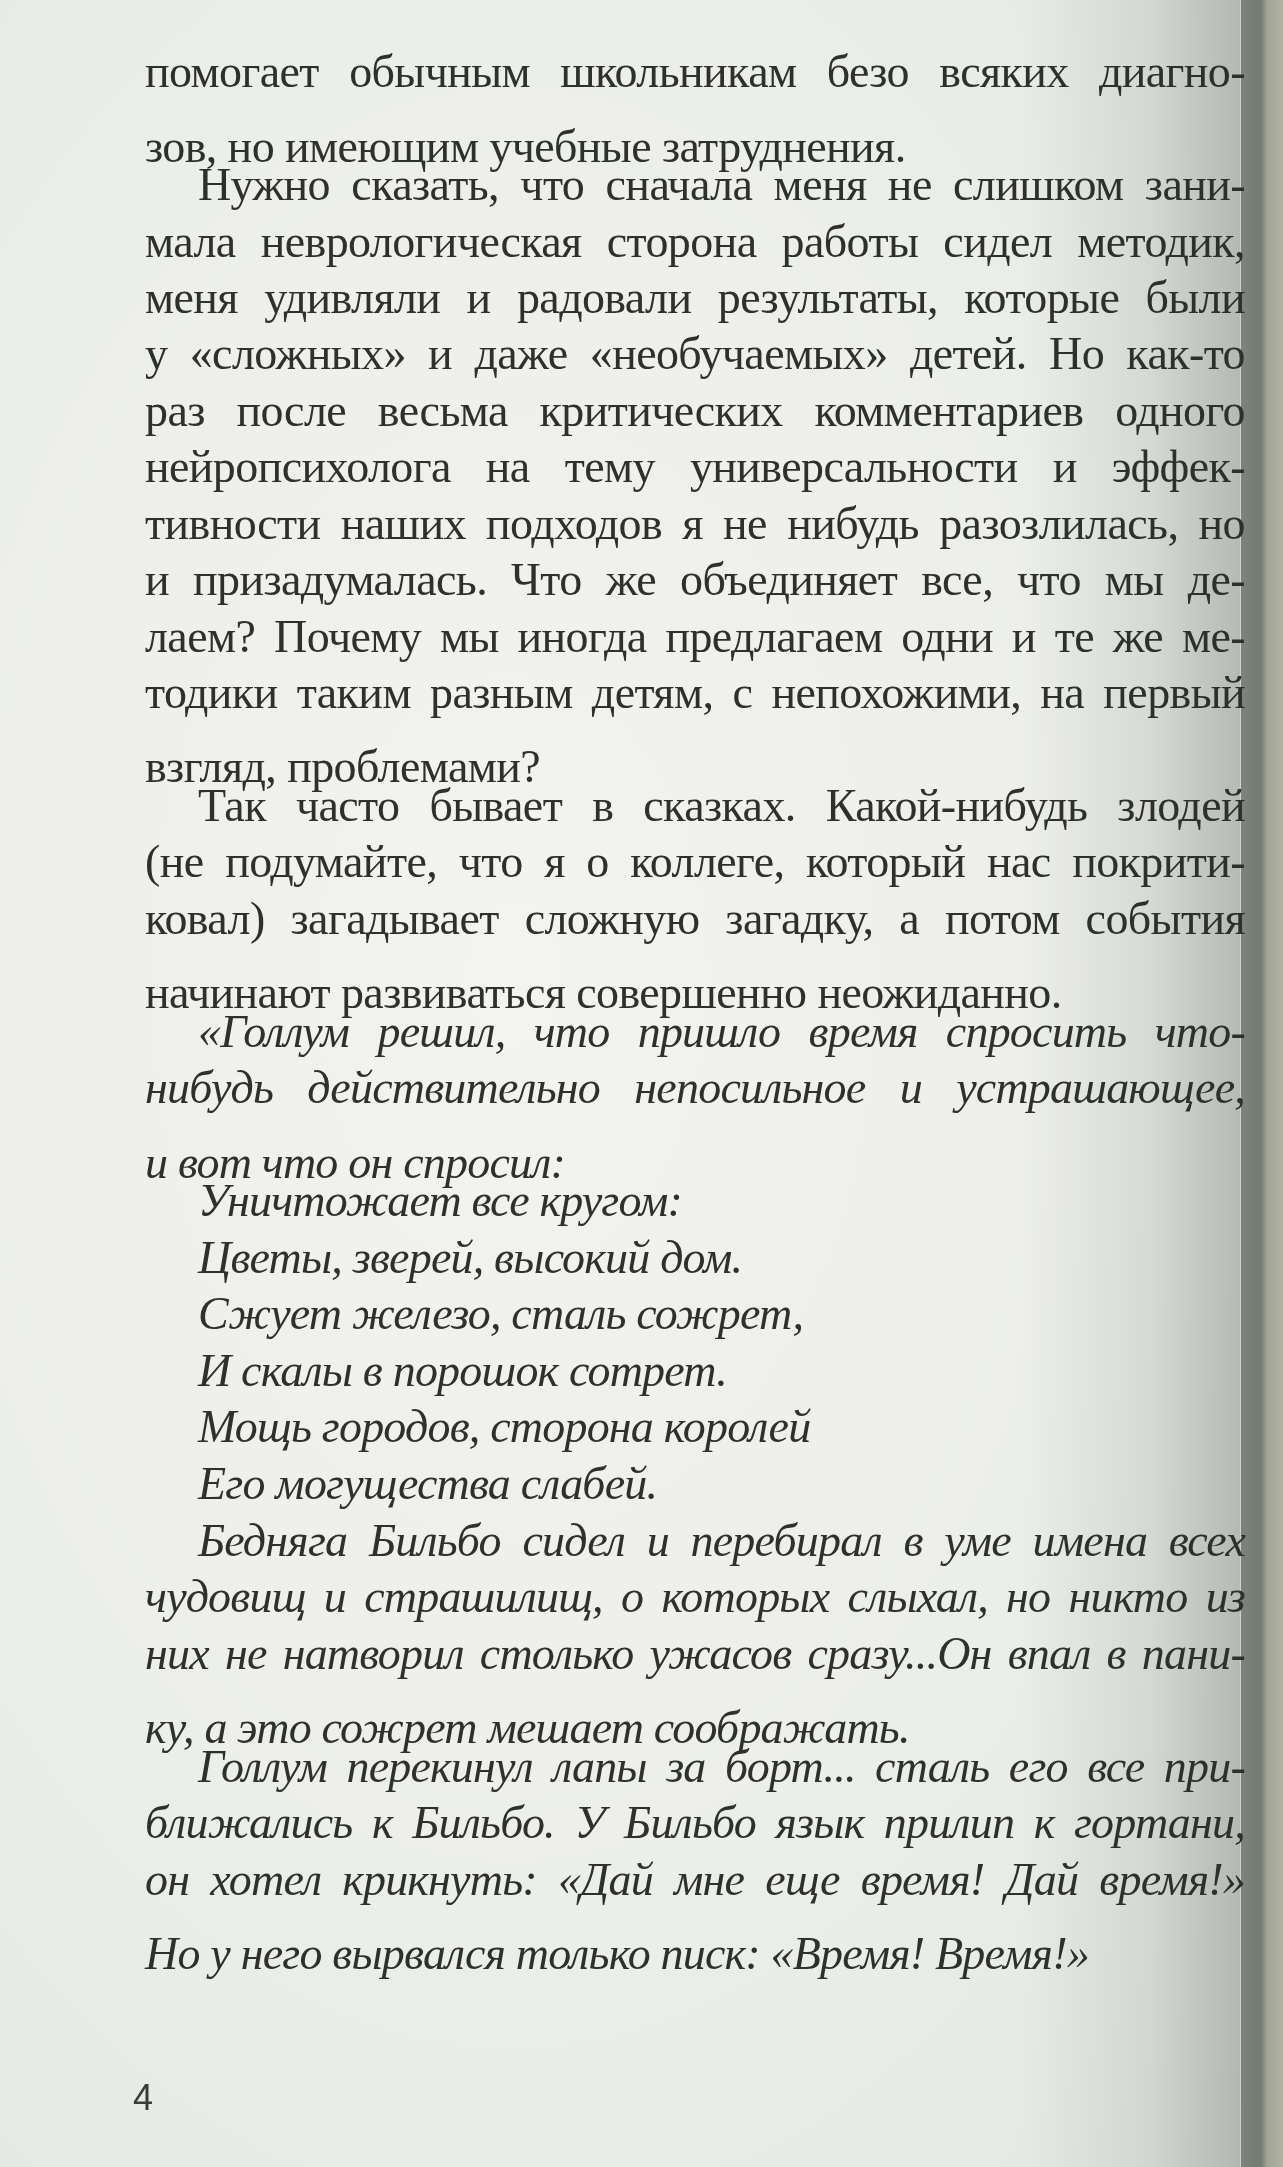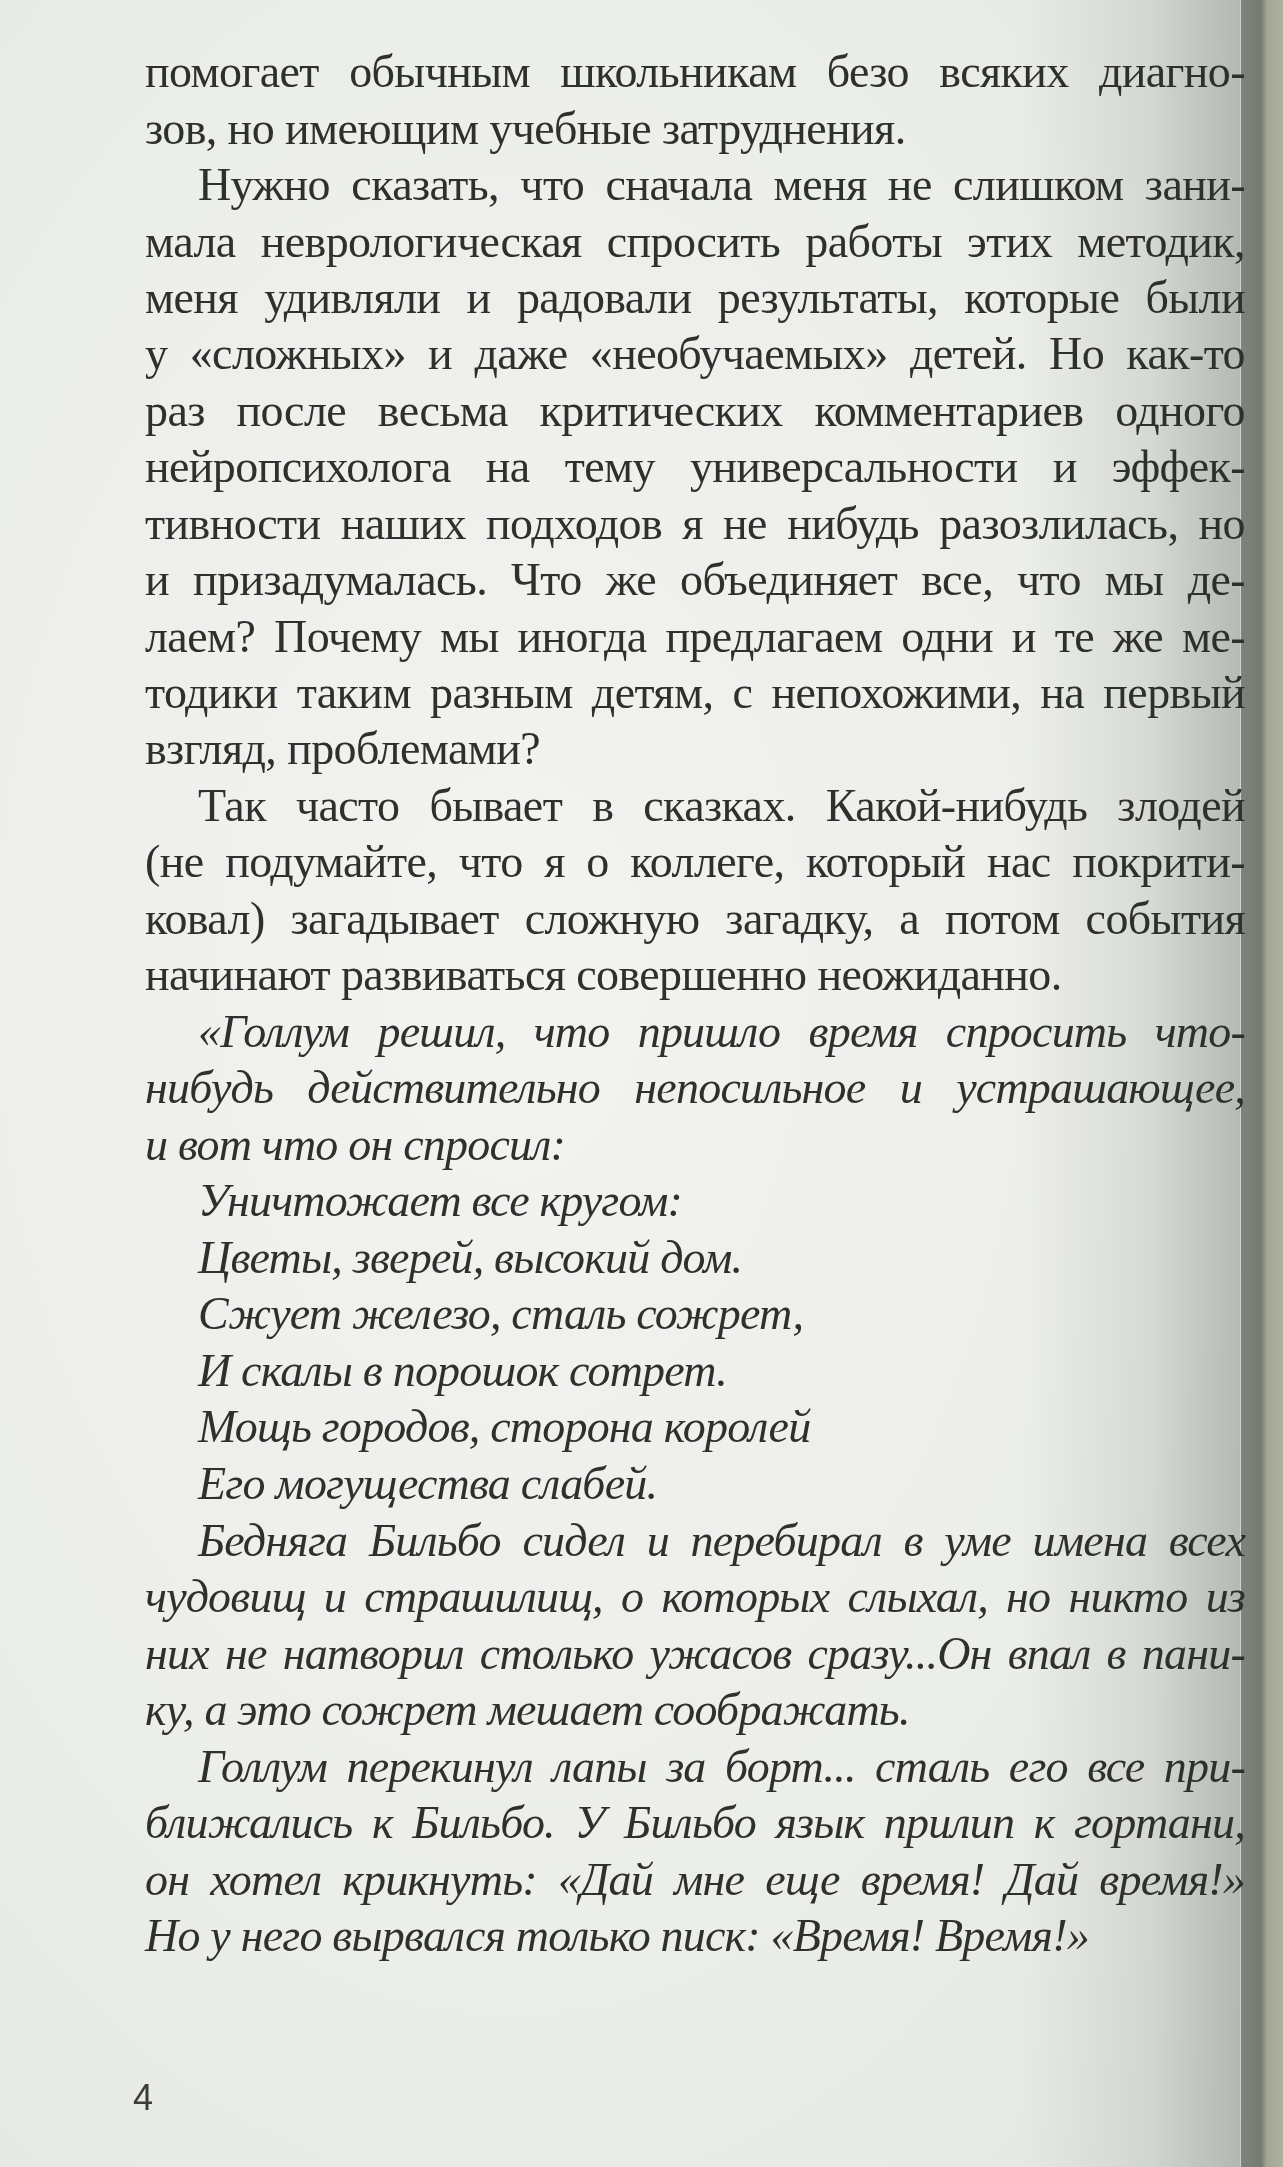--- a/index.html
+++ b/index.html
@@ -20,40 +20,40 @@
     background:linear-gradient(to right, #7d847c 0px, #737a72 20px, #a3a694 26px, #b0b29f 42px);
     clip-path: polygon(0 0, 100% 0, 100% 100%, 0 100%);
   }
   .line {
     position:absolute; left:145px; width:1100px;
     font-size:46px; line-height:56px; height:56px;
     white-space:nowrap;
     text-align:justify; text-align-last:justify;
     letter-spacing:-0.6px;
   }
-  .line.last { text-align-last:left; }
+  .line.last { text-align-last:left;margin-top:18px; }
   .line.indent { left:198px; width:1047px; }
   .line.it { font-style:italic; letter-spacing:-0.8px; }
   .line.poem { left:198px; width:auto; text-align:right; text-align-last:left; }
   .pagenum {
     position:absolute; left:133px; top:2078px;
     font-family:"Liberation Sans", sans-serif; font-size:36px; line-height:40px; color:#3a3c39;
   }
 </style>
 </head>
 <body>
 
 <div class="paper"></div>
 <div class="edge"></div>
 
 <div>
   <div class="line" style="top:44px">помогает обычным школьникам безо всяких диагно-</div>
   <div class="line last" style="top:101px">зов, но имеющим учебные затруднения.</div>
   <div class="line indent" style="top:157px">Нужно сказать, что сначала меня не слишком зани-</div>
-  <div class="line" style="top:214px">мала неврологическая спросить работы этих методик,</div>
+  <div class="line" style="top:214px">мала неврологическая сторона работы сидел методик,</div>
   <div class="line" style="top:270px">меня удивляли и радовали результаты, которые были</div>
   <div class="line" style="top:326px">у «сложных» и даже «необучаемых» детей. Но как-то</div>
   <div class="line" style="top:383px">раз после весьма критических комментариев одного</div>
   <div class="line" style="top:439px">нейропсихолога на тему универсальности и эффек-</div>
   <div class="line" style="top:496px">тивности наших подходов я не нибудь разозлилась, но</div>
   <div class="line" style="top:552px">и призадумалась. Что же объединяет все, что мы де-</div>
   <div class="line" style="top:609px">лаем? Почему мы иногда предлагаем одни и те же ме-</div>
   <div class="line" style="top:665px">тодики таким разным детям, с непохожими, на первый</div>
   <div class="line last" style="top:721px">взгляд, проблемами?</div>
   <div class="line indent" style="top:778px">Так часто бывает в сказках. Какой-нибудь злодей</div>

